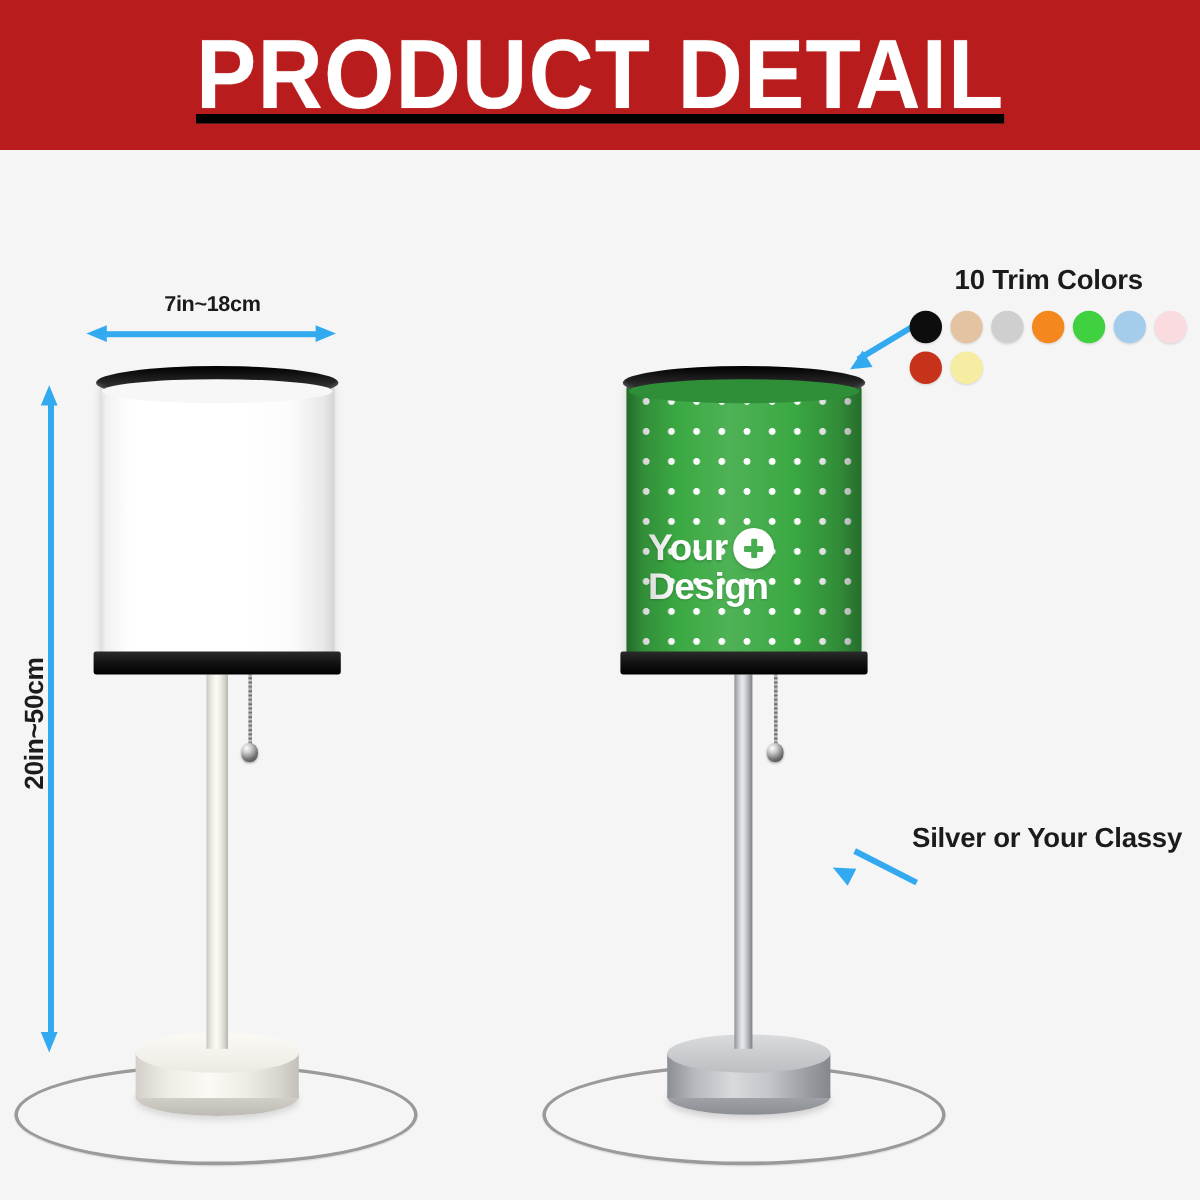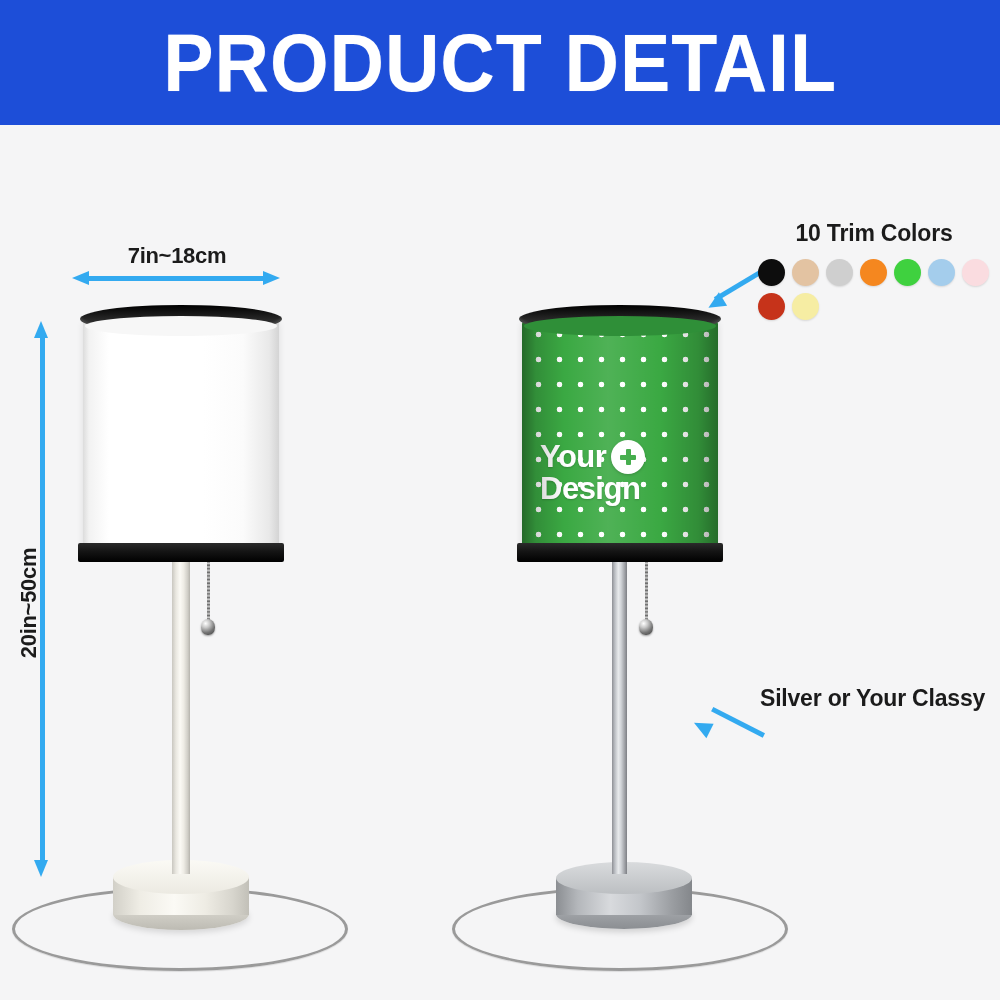--- a/index.html
+++ b/index.html
@@ -13,24 +13,25 @@
     font-family: "Liberation Sans", sans-serif;
     overflow: hidden;
     position: relative;
   }
 
   
   .banner {
     position: absolute;
     left: 0; top: 0;
     width: 1000px; height: 125px;
-    background: #1d4ed8;
+    background: #b91c1c;
     display: flex;
     align-items: center;
     justify-content: center;
+    text-decoration: underline;
   }
   .banner-title {
     color: #ffffff;
     font-family: "Liberation Sans Narrow", "Liberation Sans", sans-serif;
     font-size: 82px;
     font-weight: bold;
     letter-spacing: 1px;
     transform: scaleX(0.92);
     line-height: 1;
     white-space: nowrap;
@@ -271,21 +272,21 @@
     border-top: 7.5px solid transparent;
     border-bottom: 7.5px solid transparent;
   }
   #width-head-l { left: 72px; border-right: 17px solid #33aaf0; }
   #width-head-r { left: 263px; border-left: 17px solid #33aaf0; }
   #width-label {
     position: absolute;
     left: 62px; top: 118px;
     width: 230px;
     text-align: center;
-    font-size: 22px;
+    font-size: 18px;
     font-weight: bold;
     color: #1b1b1b;
     letter-spacing: -0.3px;
   }
 
   
   #height-line {
     left: 40px; top: 212px;
     width: 5px; height: 525px;
   }

